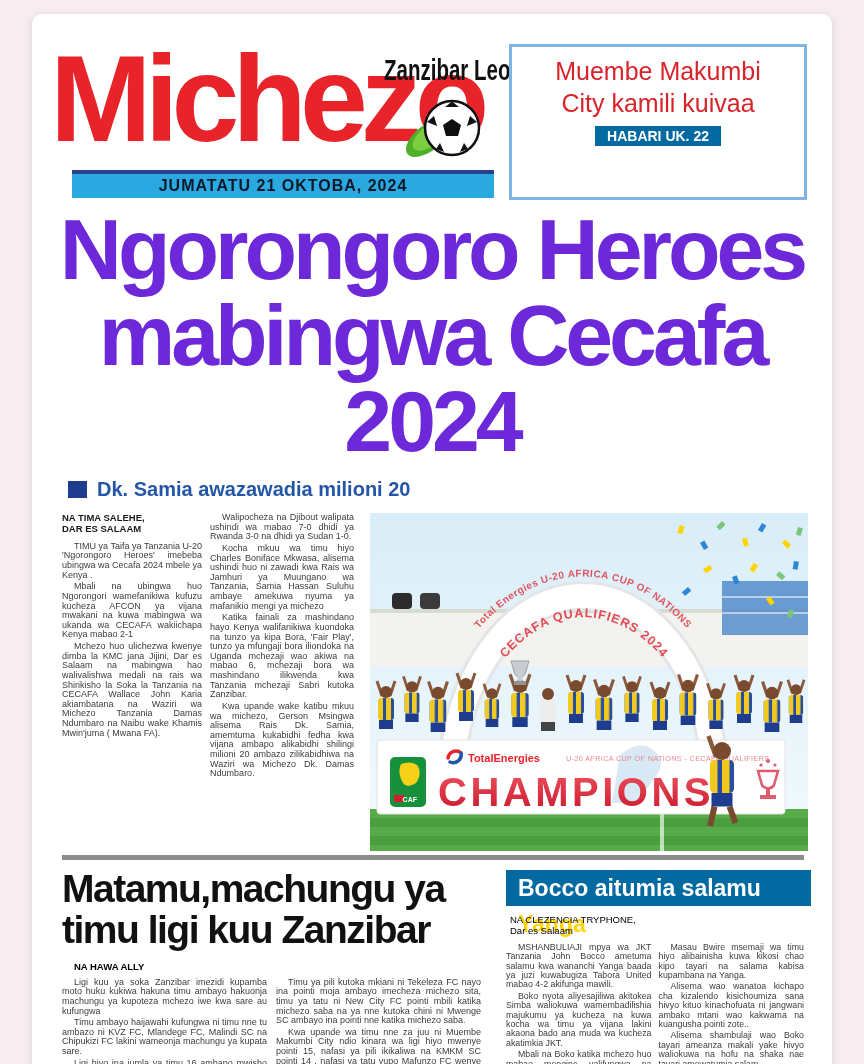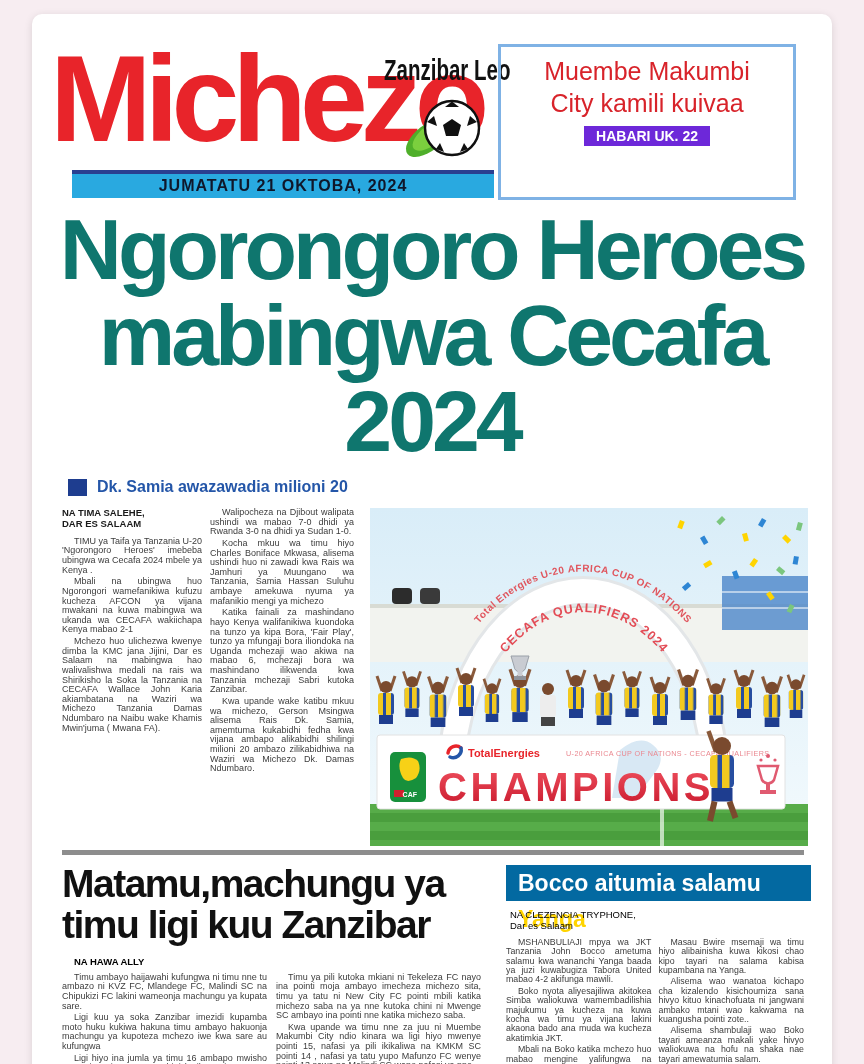--- a/index.html
+++ b/index.html
@@ -9,32 +9,32 @@
   
   .masthead{position:relative;height:190px;}
   .brand{position:absolute;left:10px;top:16px;margin:8px;font-size:122px;line-height:1;
          font-weight:bold;letter-spacing:-7px;color:#e8242a;}
   .edition{position:absolute;left:352px;top:40px;font-size:25px;font-weight:bold;color:#111;
            transform:scaleX(.82) scaleY(1.15);transform-origin:left top;letter-spacing:0px;}
   .ball-wrap{position:absolute;left:366px;top:72px;width:92px;height:92px;}
   .datebar{position:absolute;left:40px;top:156px;width:422px;height:24px;background:#29a9e0;
            border-top:4px solid #2a3f90;color:#0f172a;font-weight:bold;font-size:16px;
            text-align:center;line-height:24px;letter-spacing:1px;}
-  .promo{position:absolute;right:36px;top:30px;width:292px;height:142px;border:3px solid #7fb2e5;
+  .promo{position:absolute;right:25px;top:30px;width:292px;height:142px;border:3px solid #7fb2e5;
          text-align:center;padding-top:8px;}
   .promo-line{color:#d8232a;font-size:25px;line-height:1.28;}
-  .promo-badge{display:inline-block;margin-top:7px;background:#6d28d9;color:#fff;font-weight:bold;
+  .promo-badge{display:inline-block;margin-top:7px;background:#0369a1;color:#fff;font-weight:bold;
                font-size:14px;padding:2px 12px;}
 
   
-  .headline{margin:2px 0 0 0;text-align:center;color:#0f766e;font-weight:bold;
+  .headline{margin:2px 0 0 0;text-align:center;color:#6d28d9;font-weight:bold;
             font-size:86px;line-height:1.0;letter-spacing:-4px;}
   .subhead{display:flex;align-items:center;gap:10px;margin:14px 0 8px 36px;}
   .subhead-square{width:19px;height:17px;background:#1e3d8f;}
-  .subhead-text{color:#2456a8;font-weight:bold;font-size:16px;letter-spacing:0px;}
+  .subhead-text{color:#2456a8;font-weight:bold;font-size:20px;letter-spacing:0px;}
 
   
   .toprow{display:flex;padding:4px 24px 0 30px;}
   .newscol{font-size:9px;line-height:1.07;color:#3c3c3c;text-align:justify;}
   .newscol p{margin:0 0 2px 0;text-indent:12px;}
   .c1{width:148px;padding-right:8px;}
   .c2{width:152px;padding-right:16px;}
   .byline{font-weight:bold;color:#1a1a1a;font-size:9.5px;line-height:1.15;margin-bottom:7px;text-indent:0;}
   .byline div{text-indent:0;}
   .photo{width:438px;height:338px;flex:none;}
@@ -260,22 +260,22 @@
   <div class="bottom">
 
     <div class="b-left">
       <div class="b-headline">
         <div>Matamu,machungu ya</div>
         <div>timu ligi kuu Zanzibar</div>
       </div>
       <div class="b-byline">NA HAWA ALLY</div>
       <div class="b-cols">
         <div class="newscol bl-c">
+          <p>Ligi kuu ya soka Zanzibar imezidi kupamba moto huku kukiwa hakuna timu ambayo hakuonja machungu ya kupoteza mchezo iwe kwa sare au kufungwa</p>
           <p>Timu ambayo haijawahi kufungwa ni timu nne tu ambazo ni KVZ FC, Mlandege FC, Malindi SC na Chipukizi FC lakini wameonja machungu ya kupata sare.</p>
-          <p>Ligi kuu ya soka Zanzibar imezidi kupamba moto huku kukiwa hakuna timu ambayo hakuonja machungu ya kupoteza mchezo iwe kwa sare au kufungwa</p>
           <p>Ligi hiyo ina jumla ya timu 16 ambapo mwisho wa msimu timu nne za chini katika msimamo wa ligi z'tashuka daraja na kurudi ligi daraja la kwanza kwa kanda walizotoka Unguja na Pemba.</p>
 
         </div>
         <div class="newscol bl-c">
           <p>Timu ya pili kutoka mkiani ni Tekeleza FC nayo ina pointi moja ambayo imecheza michezo sita, timu ya tatu ni New City FC pointi mbili katika michezo saba na ya nne kutoka chini ni Mwenge SC ambayo ina pointi nne katika michezo saba.</p>
           <p>Kwa upande wa timu nne za juu ni Muembe Makumbi City ndio kinara wa ligi hiyo mwenye pointi 15, nafasi ya pili ikikaliwa na KMKM SC pointi 14 , nafasi ya tatu yupo Mafunzo FC wenye pointi 13 sawa na Malindi SC wapo nafasi ya nne.</p>
 
         </div>
       </div>
     </div>

